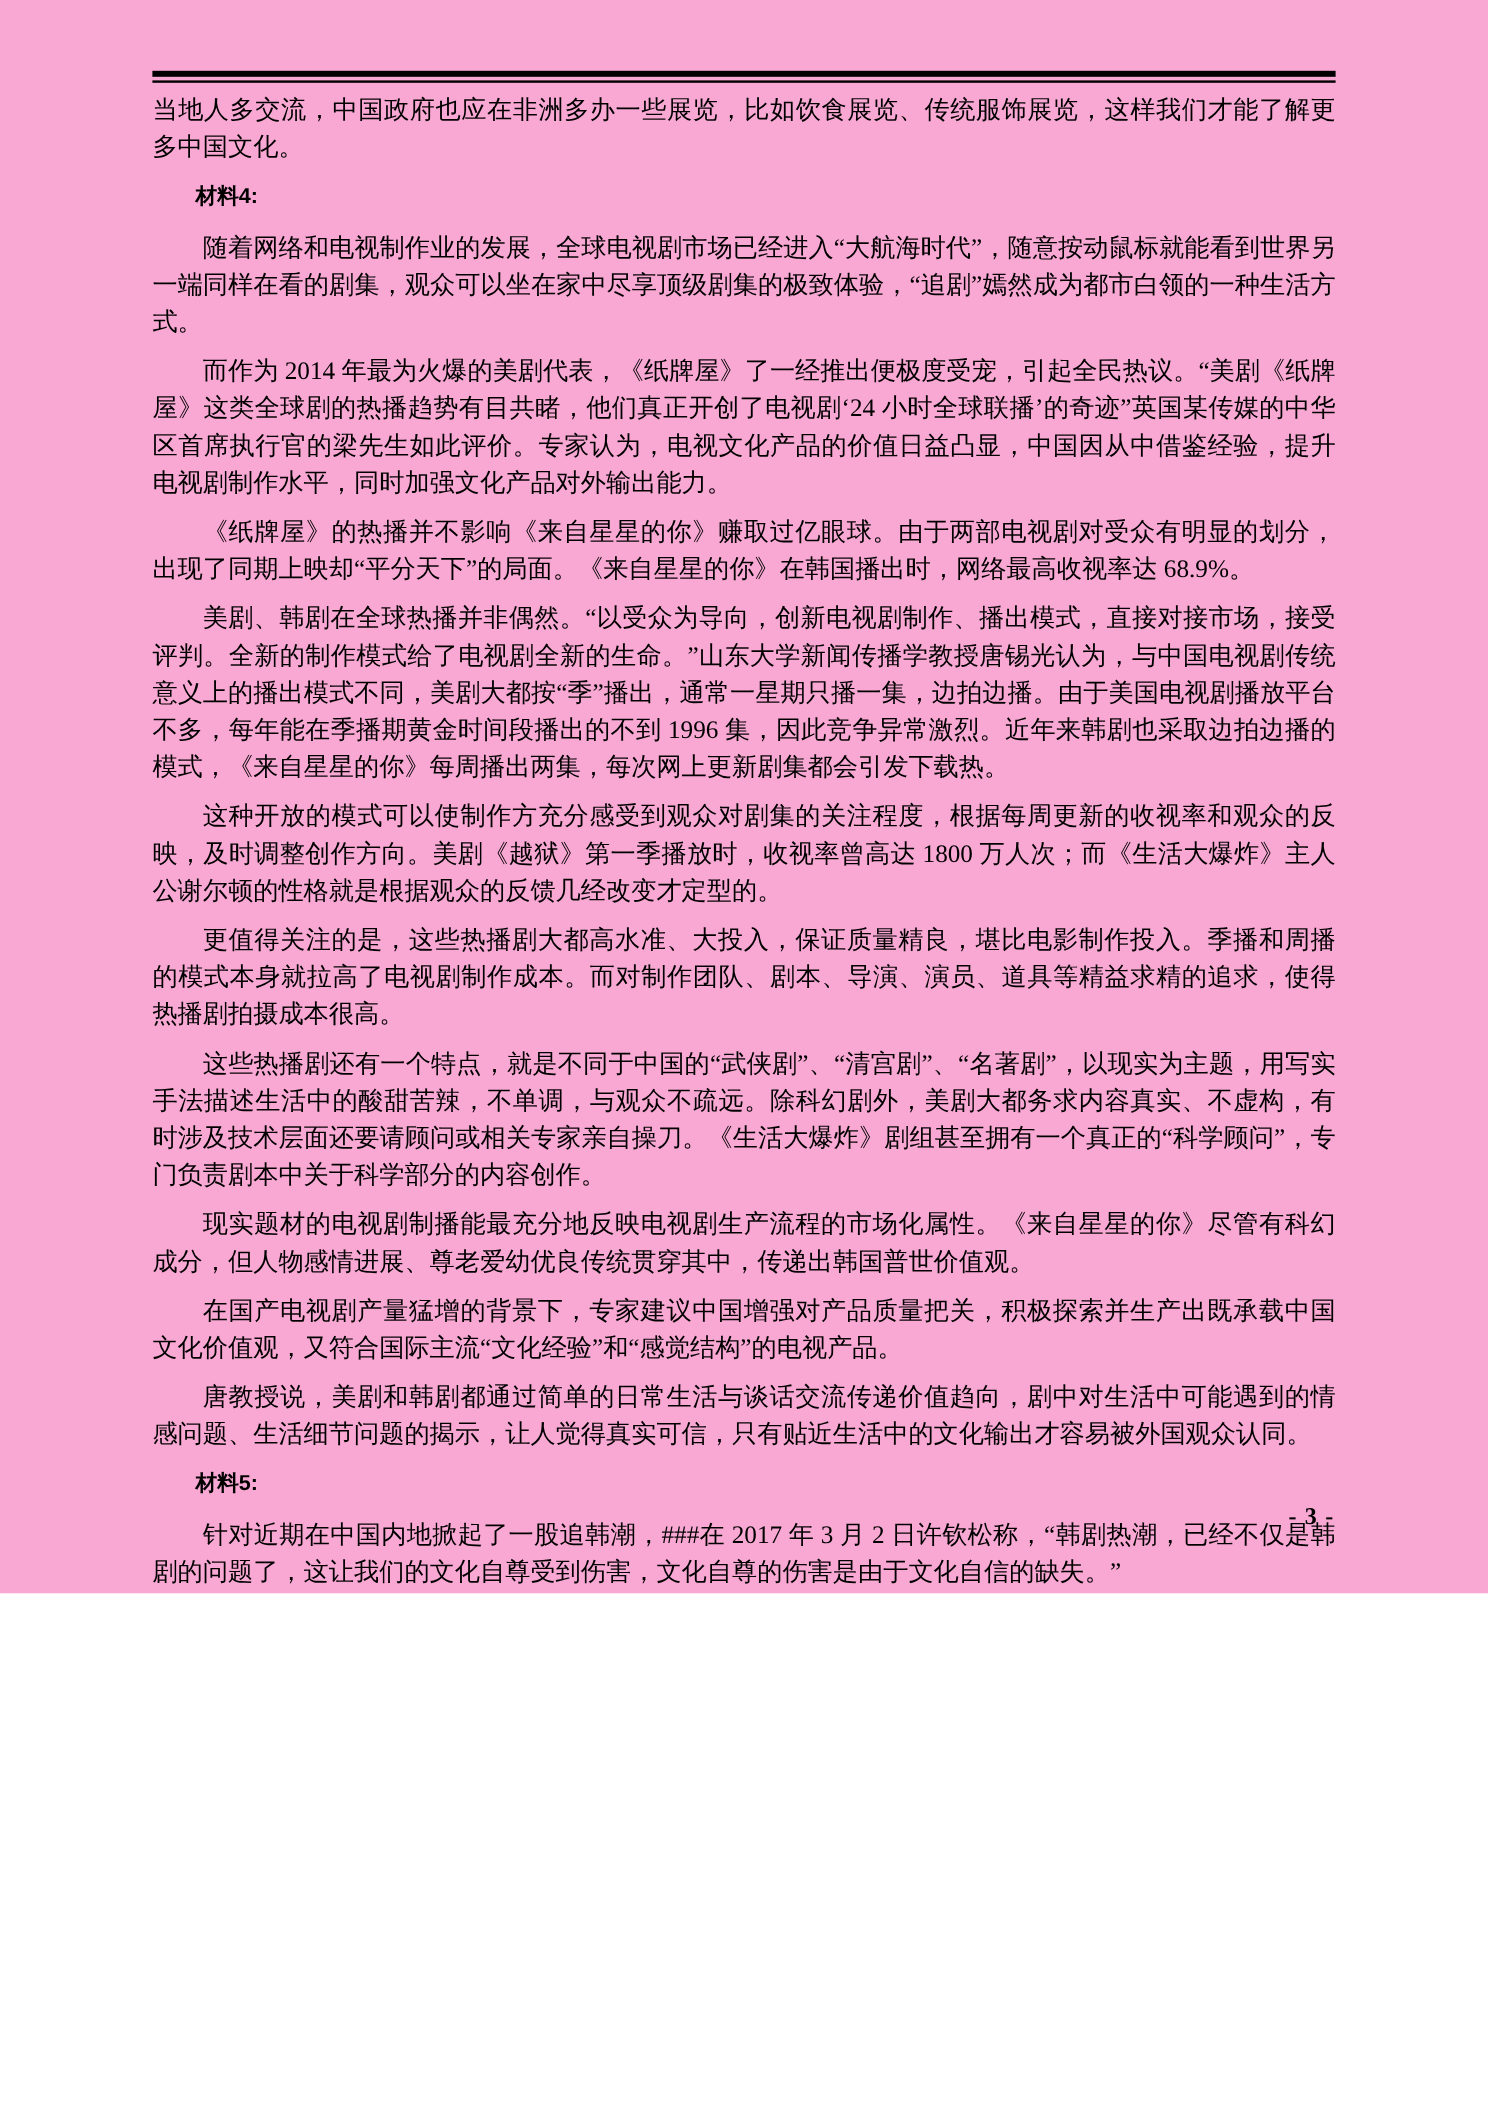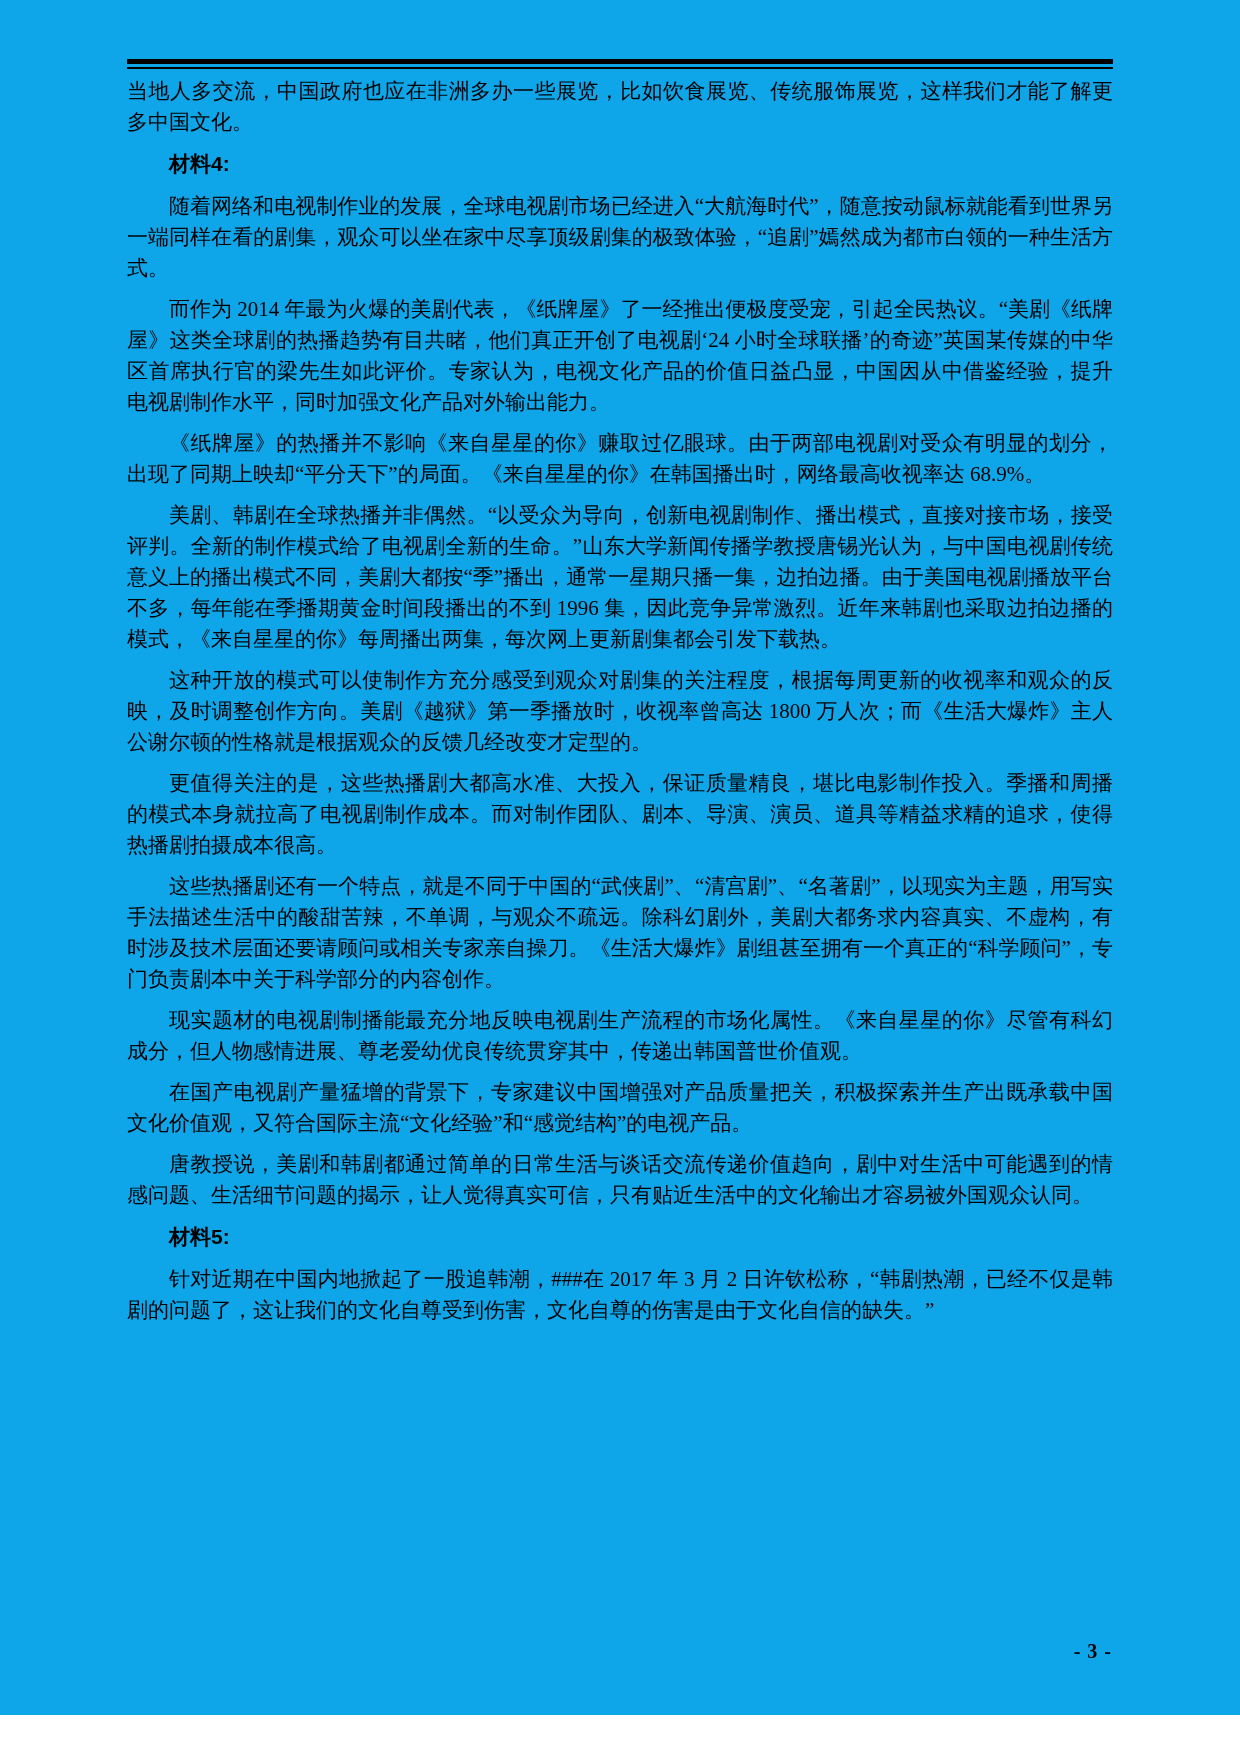--- a/index.html
+++ b/index.html
@@ -1,20 +1,20 @@
 <!DOCTYPE html>
 <html><head>
 <meta charset="utf-8">
 <style>
   html, body { margin: 0; padding: 0; background: #ffffff; }
   .page {
     position: relative;
     width: 1240px;
-    height: 1715px;
-    background: #0ea5e9;
+    height: 1328px;
+    background: #f9a8d4;
     color: #000000;
     font-family: "Liberation Serif", "DejaVu Serif", serif;
     overflow: hidden;
   }
   .header-rule { position: absolute; left: 127px; top: 59px; width: 986px; }
   .header-rule .thick { height: 5px; background: #000; }
   .header-rule .gap   { height: 3px; background: transparent; }
   .header-rule .thin  { height: 2px; background: #000; }
   .content {
     position: absolute;
@@ -26,21 +26,21 @@
     text-align: justify;
   }
   .content p { margin: 0 0 10px 0; }
   .para { text-indent: 2em; }
   .no-indent { text-indent: 0; }
   .heading {
     text-indent: 2em;
     font-weight: bold;
     font-family: "Liberation Sans", "DejaVu Sans", sans-serif;
     margin: 8px 0 12px 0 !important;
-    font-size: 21px;
+    font-size: 18px;
   }
   .page-number {
     position: absolute;
     right: 128px;
     bottom: 52px;
     font-weight: bold;
     font-size: 20px;
     font-family: "Liberation Serif", "DejaVu Serif", serif;
     letter-spacing: 1px;
   }

